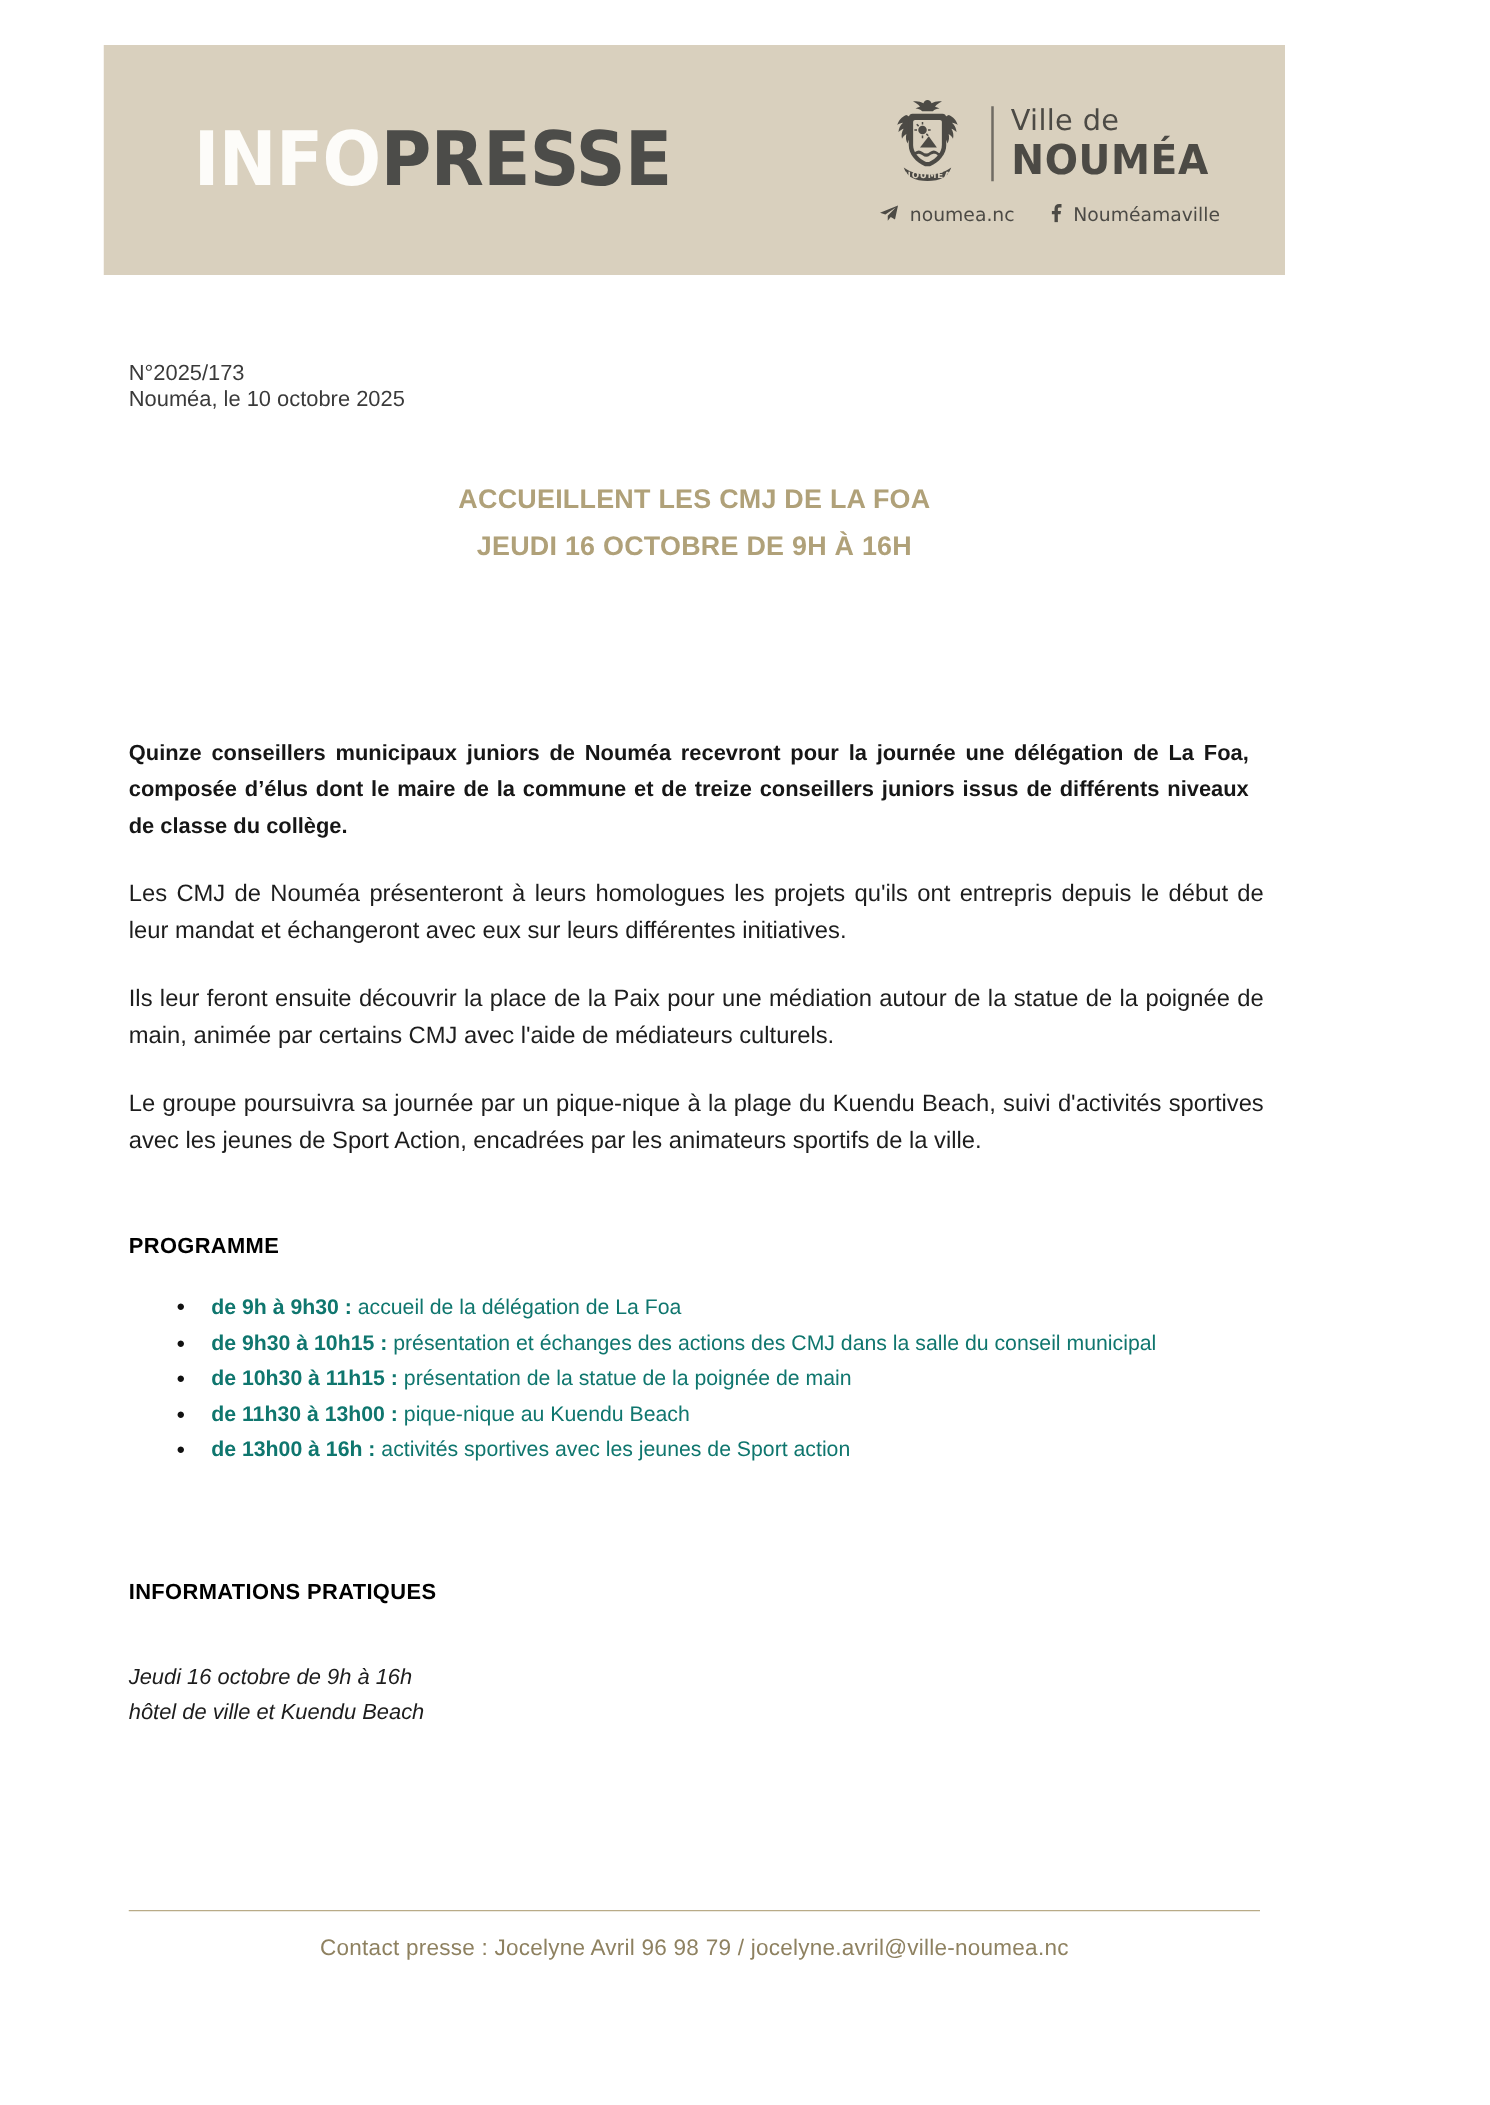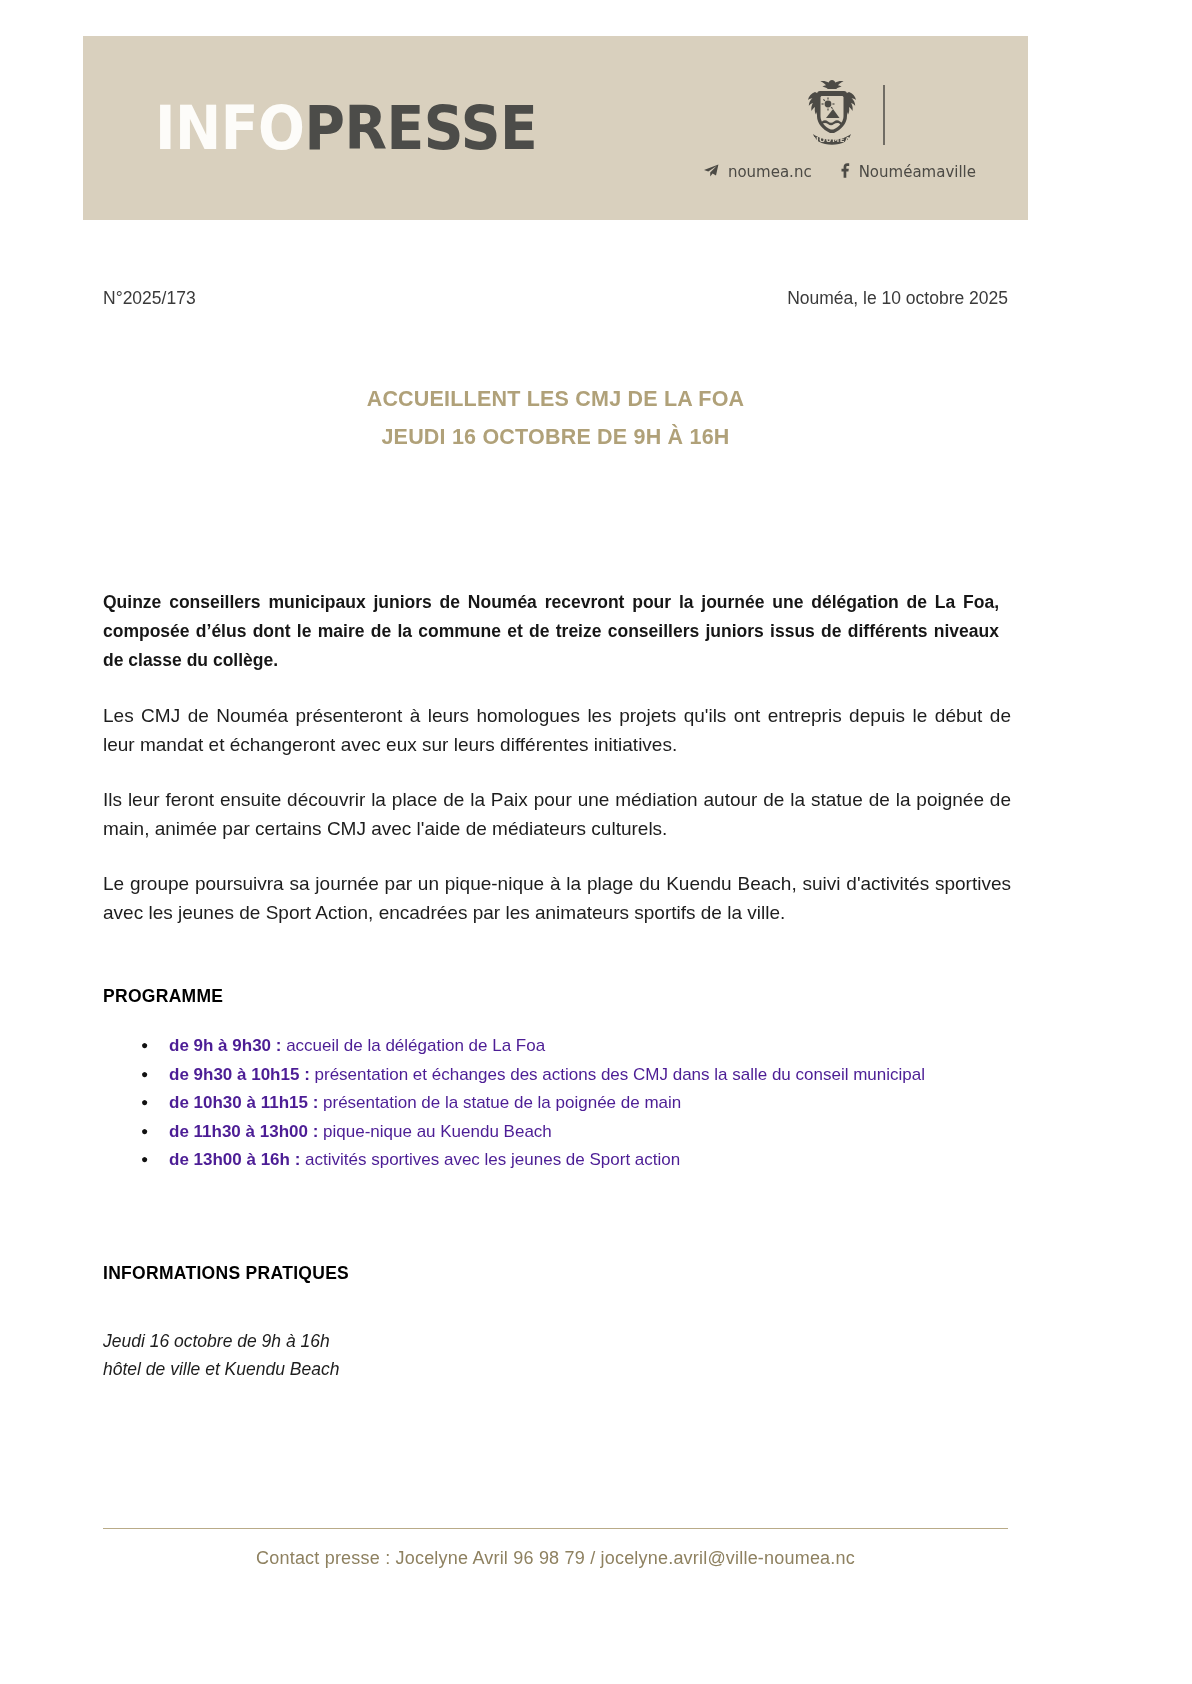--- a/index.html
+++ b/index.html
@@ -115,20 +115,21 @@
   
   .ref-row {
     position: absolute;
     left: 103px;
     top: 288px;
     width: 905px;
     display: flex;
     justify-content: space-between;
     font-size: 17.5px;
     color: #3a3a3a;
+    flex-direction: column;
   }
 
   
   .title-block {
     position: absolute;
     left: 103px;
     top: 380px;
     width: 905px;
     text-align: center;
     color: #b0a179;
@@ -181,21 +182,21 @@
     margin: 0;
     padding: 0 0 0 38px;
     list-style: none;
   }
   .prog-list li {
     position: relative;
     font-size: 17px;
     line-height: 27.5px;
     padding-left: 28px;
     margin: 0 0 1px 0;
-    color: #4c1d95;
+    color: #0f766e;
   }
   .prog-list li::before {
     content: "\25CF";
     position: absolute;
     left: 0;
     top: 0;
     font-size: 12px;
     line-height: 27.5px;
     color: #111;
   }
@@ -270,20 +271,24 @@
           <path d="M31 42l7-9 6.5 9z" fill="#4c4a45"></path>
 
           <path d="M27 45.5c2-1.6 4-1.6 6 0s4 1.6 6 0 4-1.6 6 0 2.6 1.3 3.5.7v2.6c-.9.6-2.5.9-3.5-.7-1-1.6-4-1.6-6 0s-4 1.6-6 0-4-1.6-6 0z" fill="#4c4a45"></path>
 
           <path d="M18 58c6 4 10 5.5 19 5.5S50 62 56 58c-1.5 4-3 6-5.5 7.5-4 2.4-9 3.2-13.5 3.2s-9.5-.8-13.5-3.2C21 64 19.5 62 18 58z" fill="#4c4a45"></path>
           <text x="37" y="66" text-anchor="middle" font-family="DejaVu Sans, sans-serif" font-size="7" font-weight="700" fill="#d9d0be" letter-spacing="0.6">NOUMEA</text>
         </svg>
 
         <div class="divider-v"></div>
 
+        <div class="ville-text">
+          <span class="ville-de">Ville de</span>
+          <span class="noumea-big">NOUMÉA</span>
+        </div>
       </div>
 
       <div class="social-row">
         <span class="ico">
           <svg width="15" height="13" viewBox="0 0 15 13">
               <path d="M14.4.4 0 6.1l4.3 1.5L12.6 2 6.2 8.6v3.9l2.4-2.9 3.4 1.9z" fill="#4c4a45"></path>
             </svg>
         </span>
         <span>noumea.nc</span>
         <span class="social-sep"></span>

